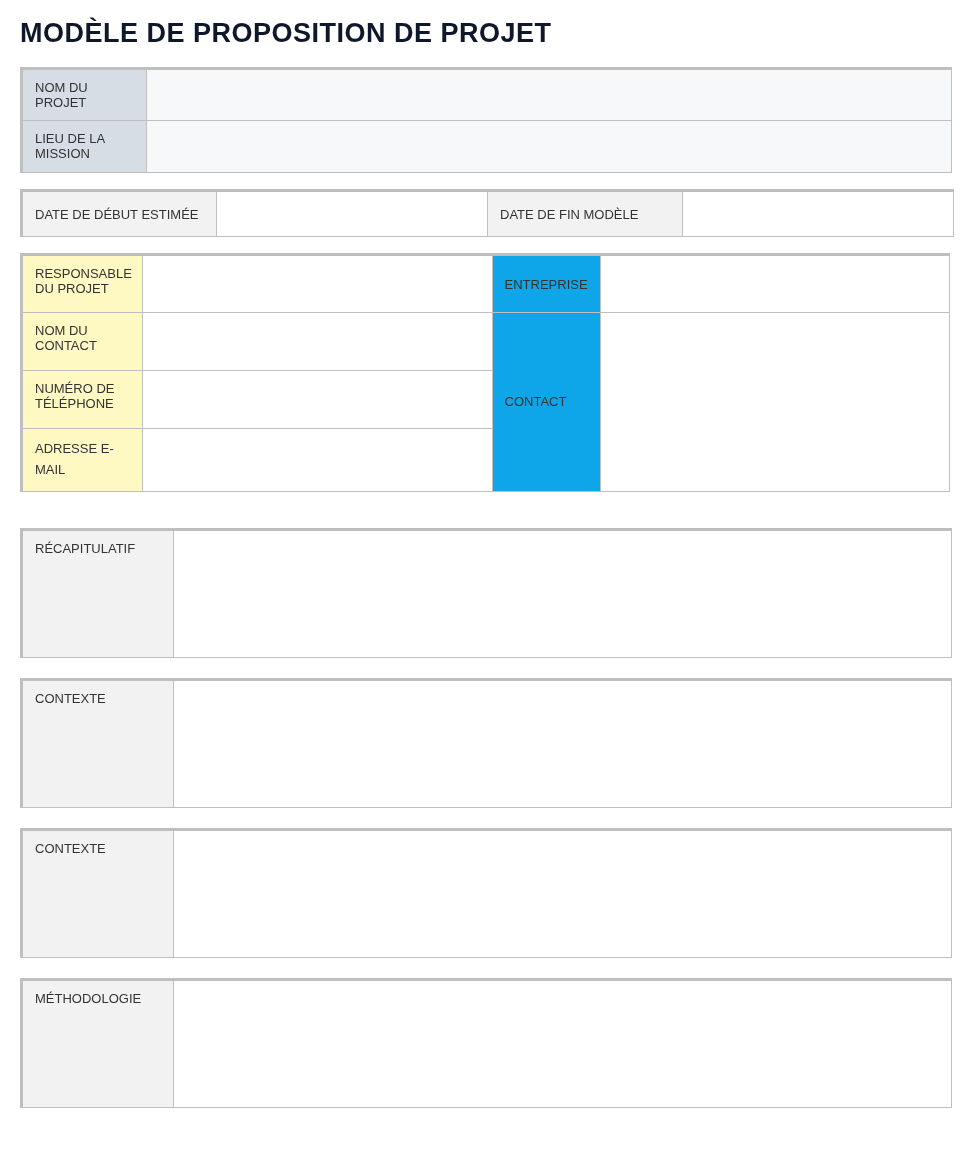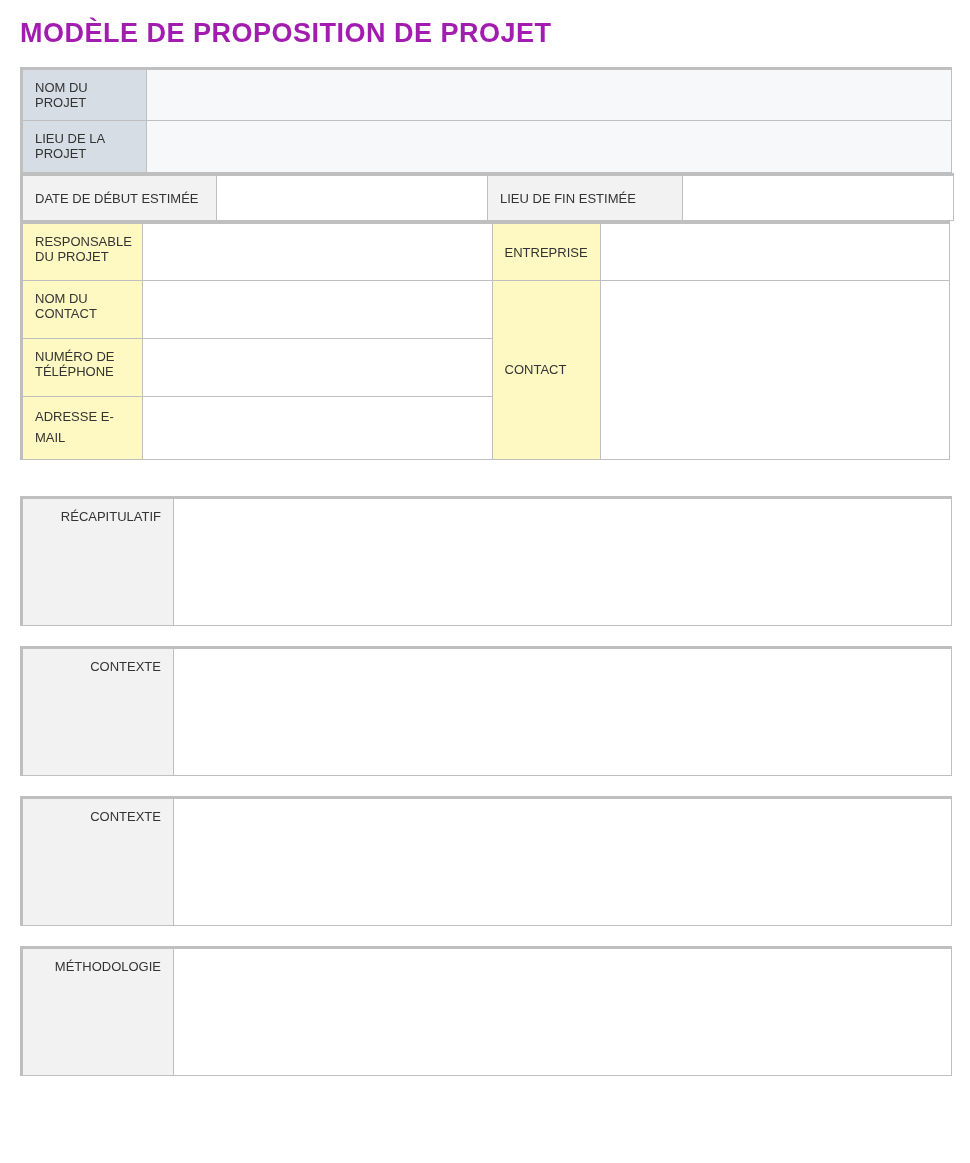--- a/index.html
+++ b/index.html
@@ -5,85 +5,85 @@
   * { box-sizing: border-box; }
   body {
     margin: 0;
     padding: 18px 20px;
     font-family: "Century Gothic", "Segoe UI", Arial, sans-serif;
     background: #ffffff;
     color: #333;
     width: 970px;
   }
   h1.title {
-    color: #a21caf;
+    color: #0f172a;
     font-size: 27px;
     font-weight: 700;
     letter-spacing: 0.5px;
     margin: 0 0 18px 0;
   }
 
   table {
     border-collapse: collapse;
     width: 932px;
     table-layout: fixed;
   }
   td {
     border: 1px solid #bfbfbf;
     padding: 10px 12px;
     font-size: 13px;
     color: #333;
     vertical-align: top;
   }
 
   
-  .sec1 { border-top: 3px solid #bfbfbf; border-left: 3px solid #bfbfbf; }
+  .sec1 { border-top: 3px solid #bfbfbf; border-left: 3px solid #bfbfbf; margin-bottom: 16px; }
   .sec1 .lbl { background: #d6dde5; width: 125px; height: 52px; }
   .sec1 .val { background: #f6f8fa; }
 
   
-  .sec2 { border-top: 3px solid #bfbfbf; border-left: 3px solid #bfbfbf; }
+  .sec2 { border-top: 3px solid #bfbfbf; border-left: 3px solid #bfbfbf; margin-bottom: 16px; }
   .sec2 .lbl { background: #f2f2f2; width: 195px; height: 46px; vertical-align: middle; }
   .sec2 .val { background: #ffffff; width: 271px; }
 
   
   .sec3 { border-top: 3px solid #bfbfbf; border-left: 3px solid #bfbfbf; margin-bottom: 36px; width: 930px; }
   .sec3 .lbl { background: #fef9c3; width: 120px; height: 58px; }
   .sec3 .val { background: #ffffff; width: 345px; }
-  .sec3 .lbl2 { background: #fef9c3; width: 107px; vertical-align: middle; }
+  .sec3 .lbl2 { background: #0ea5e9; width: 107px; vertical-align: middle; }
 
   
   .bigsec { border-top: 3px solid #bfbfbf; border-left: 3px solid #bfbfbf; margin-bottom: 20px; }
-  .bigsec .lbl { background: #f2f2f2; width: 152px; height: 128px; text-align: right; }
+  .bigsec .lbl { background: #f2f2f2; width: 152px; height: 128px; }
   .bigsec .val { background: #ffffff; }
 </style>
 </head>
 <body>
 
 <h1 class="title">MODÈLE DE PROPOSITION DE PROJET</h1>
 
 <table class="sec1">
   <tbody>
       <tr>
     <td class="lbl">NOM DU PROJET</td>
     <td class="val"></td>
   </tr>
   <tr>
-    <td class="lbl">LIEU DE LA PROJET</td>
+    <td class="lbl">LIEU DE LA MISSION</td>
     <td class="val"></td>
   </tr>
 </tbody>
   </table>
 
 <table class="sec2">
   <tbody>
       <tr>
     <td class="lbl">DATE DE DÉBUT ESTIMÉE</td>
     <td class="val"></td>
-    <td class="lbl">LIEU DE FIN ESTIMÉE</td>
+    <td class="lbl">DATE DE FIN MODÈLE</td>
     <td class="val"></td>
   </tr>
 </tbody>
   </table>
 
 <table class="sec3">
   <tbody>
       <tr>
     <td class="lbl">RESPONSABLE DU PROJET</td>
     <td class="val"></td>

